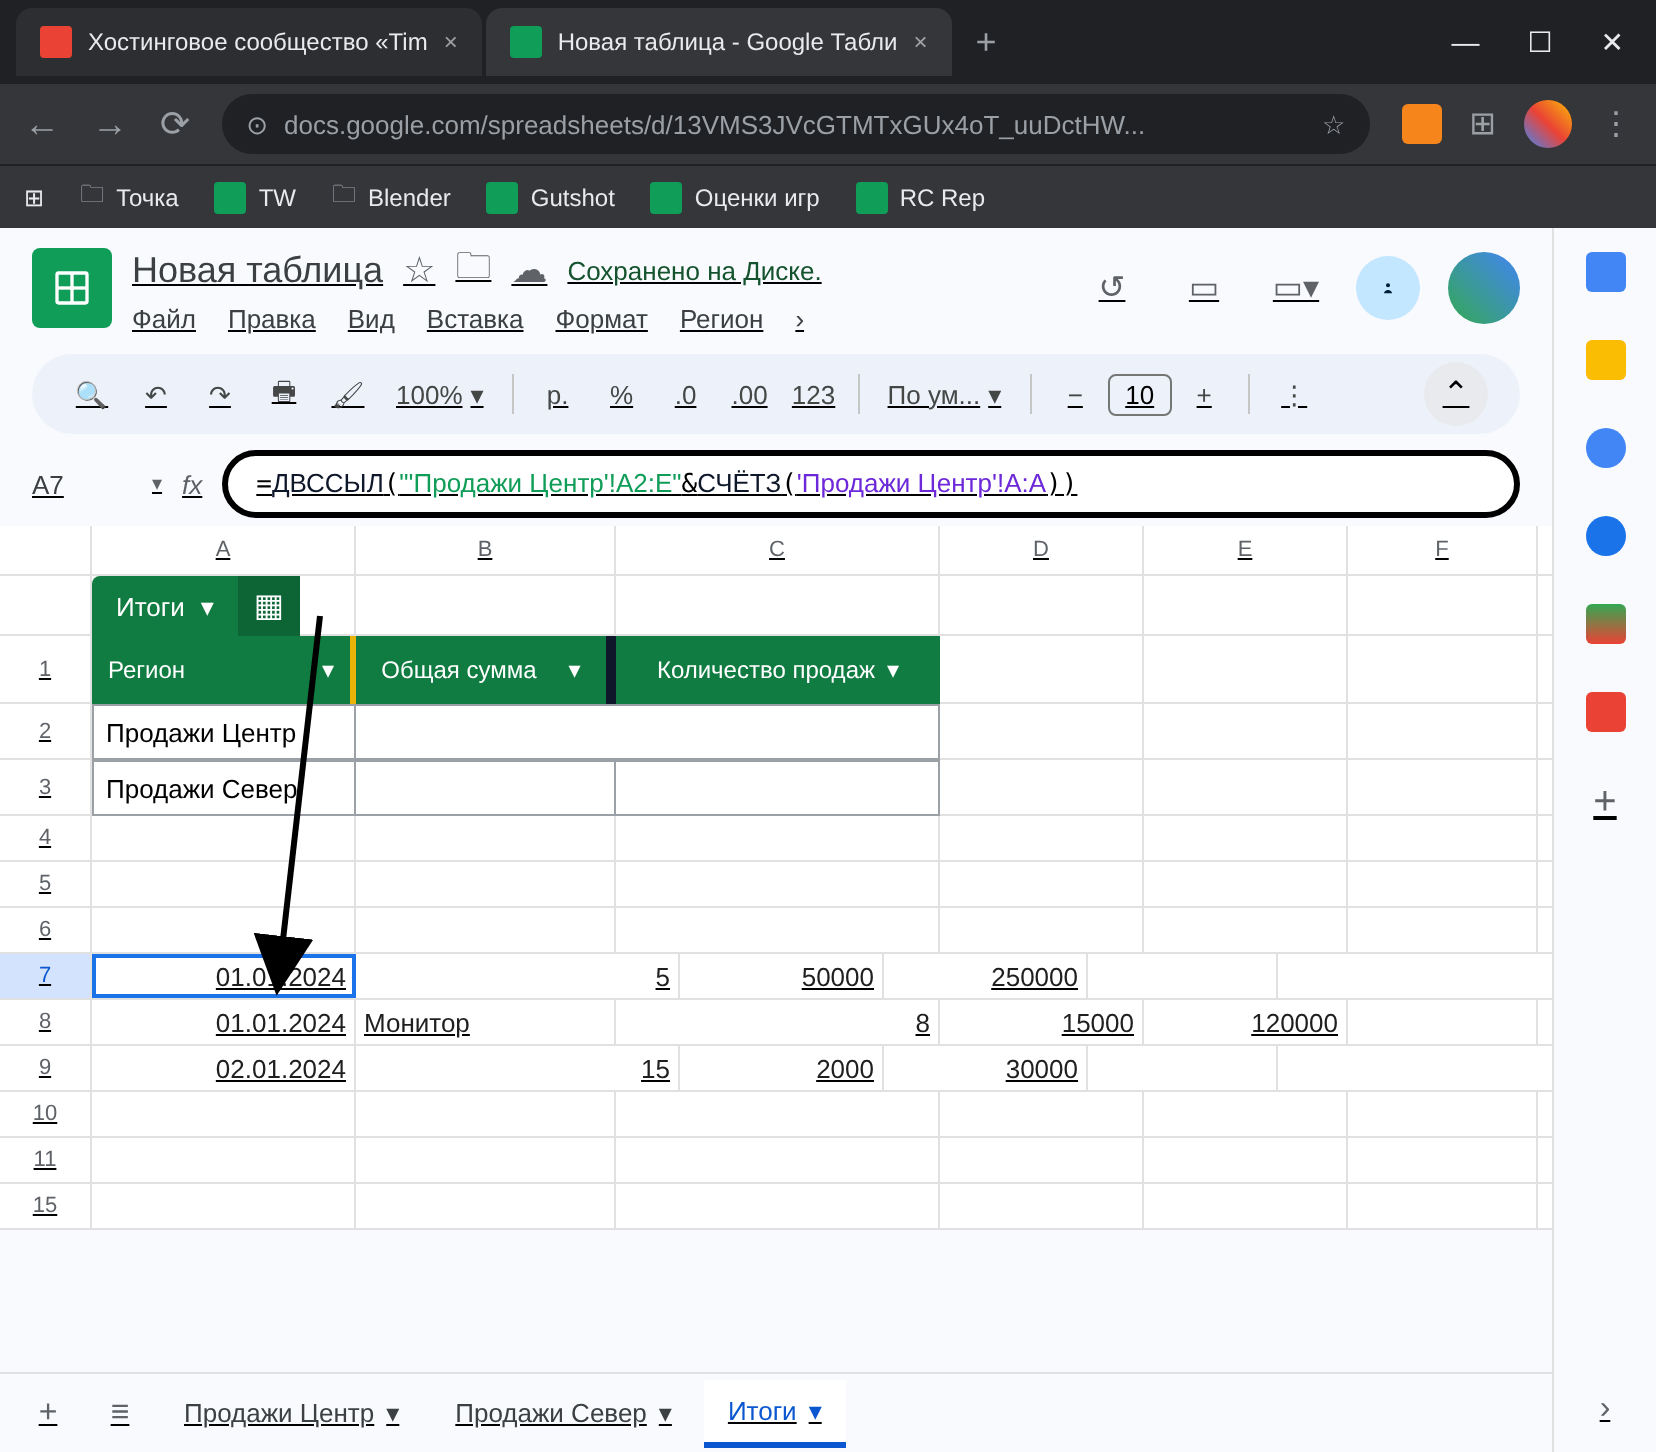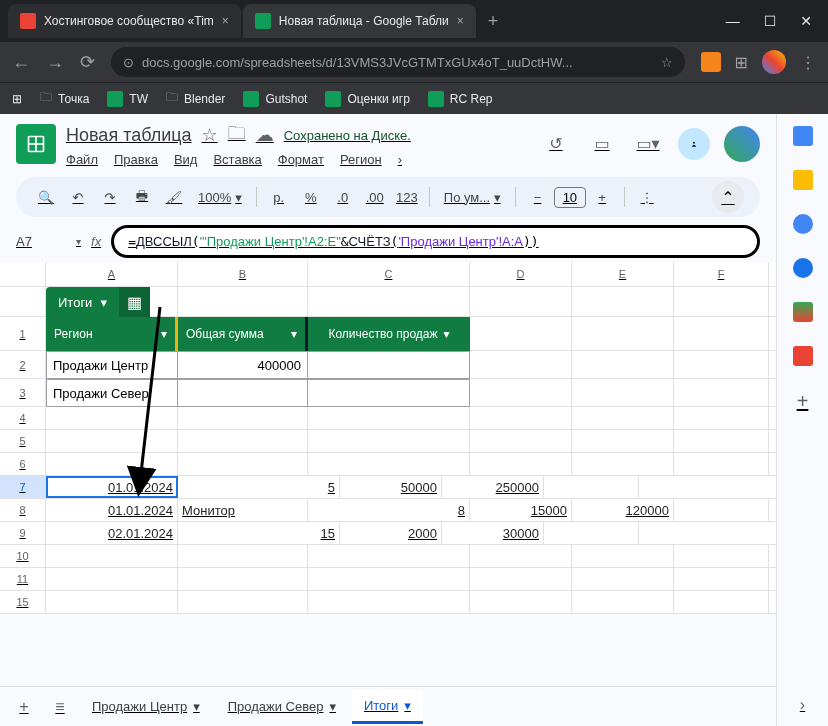--- a/index.html
+++ b/index.html
@@ -77,21 +77,21 @@
     .cell.selected { outline: 2px solid #1a73e8; outline-offset: -2px; background: white; z-index: 2; position: relative; }
     
     
     .extract-table { position: absolute; top: 0; left: 46px; z-index: 3; }
     .extract-header { display: flex; height: 30px; }
     .extract-tab { background: #107c41; color: white; padding: 4px 12px; display: flex; align-items: center; gap: 8px; font-size: 13px; border-radius: 4px 0 0 0; }
     .extract-icon { background: #0d6535; padding: 4px 8px; display: flex; align-items: center; }
     .extract-cols { display: flex; background: #107c41; color: white; height: 34px; }
     .ext-col { display: flex; align-items: center; padding: 0 8px; font-size: 12px; gap: 6px; }
     .ext-col1 { width: 132px; border-right: 3px solid #eab308; } 
-    .ext-col2 { width: 130px; justify-content: space-between; border-right: 3px solid #0f172a; gap: 16px; } 
+    .ext-col2 { width: 130px; justify-content: center; border-right: 5px solid #0f172a; gap: 16px; } 
     .ext-col3 { width: 162px; justify-content: center; }
     .extract-row { display: flex; height: 28px; background: white; border: 1px solid #9aa0a6; }
     .ext-cell { display: flex; align-items: center; padding: 0 6px; font-size: 13px; border-right: 1px solid #9aa0a6; }
     
     
     .arrow-svg { position: absolute; top: 0; left: 0; pointer-events: none; z-index: 5; }
     
     .sheet-tabs { display: flex; align-items: center; background: #f8fafd; border-top: 1px solid #e1e1e1; height: 40px; padding: 0 8px; gap: 4px; }
     .sheet-tab-btn { width: 32px; height: 32px; display: flex; align-items: center; justify-content: center; color: #5f6368; cursor: pointer; }
     .sheet-tab { padding: 8px 12px; display: flex; align-items: center; gap: 6px; font-size: 13px; color: #3c4043; cursor: pointer; border-radius: 0; }
@@ -275,21 +275,20 @@
                 <span>Общая сумма</span> 
                 <span>▾</span>
               </div>
             <div class="ext-col ext-col3">
                 <span>Количество продаж</span> 
                 <span>▾</span>
               </div>
           </div>
           <div class="extract-row">
             <div class="ext-cell" style="width:131px">Продажи Центр</div>
-            <div class="ext-cell right" style="width:130px;justify-content:flex-end">400000</div>
             <div class="ext-cell" style="width:161px;border-right:none"></div>
           </div>
           <div class="extract-row">
             <div class="ext-cell" style="width:131px">Продажи Север</div>
             <div class="ext-cell" style="width:130px"></div>
             <div class="ext-cell" style="width:161px;border-right:none"></div>
           </div>
         </div>
 
         <div class="row" style="height:30px">

